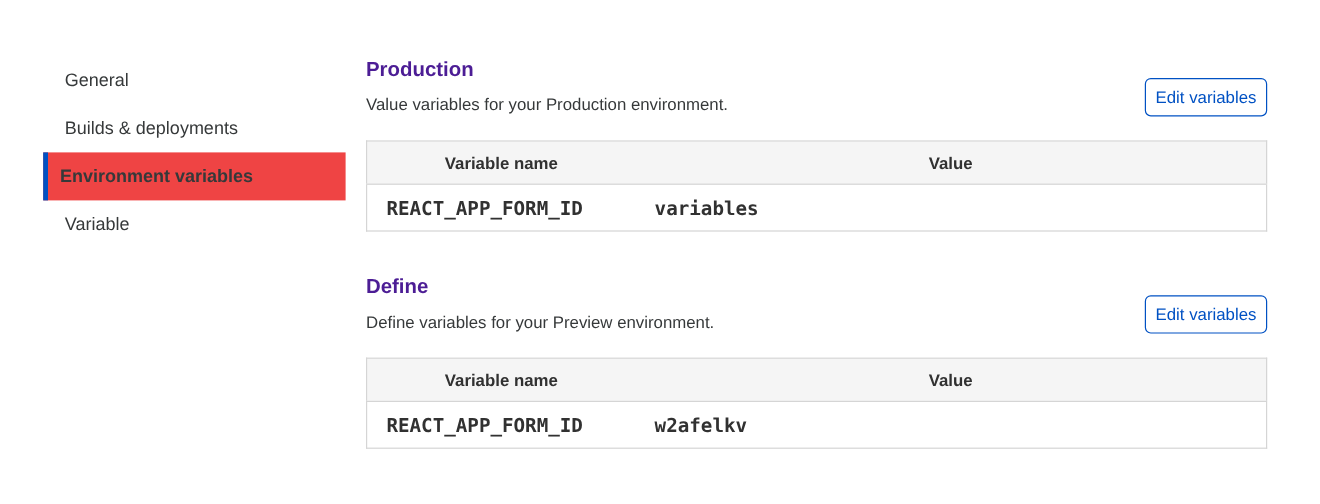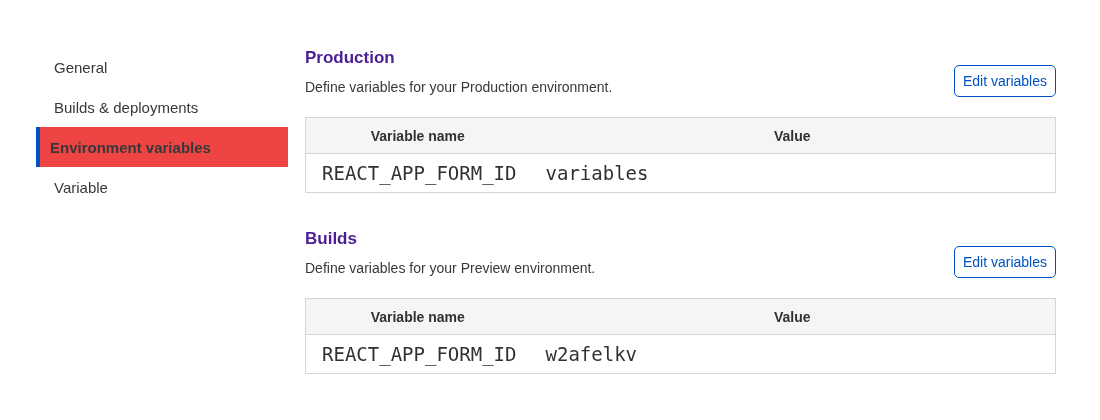--- a/index.html
+++ b/index.html
@@ -95,23 +95,24 @@
     text-align: center;
     padding: 0 16px;
     font-size: 14px;
     font-weight: 700;
     color: #313131;
   }
   .var-table tbody td {
     height: 39px;
     padding: 0 16px;
     font-family: "DejaVu Sans Mono", monospace;
-    font-size: 19px;
+    font-size: 16px;
     color: #313131;
     background: #ffffff;
+    font-weight: bold;
   }
   .col-name { width: 224px; }
 </style>
 </head>
 <body>
 
 <div class="layout">
 
   <nav class="sidebar">
     <div class="side-item">General</div>
@@ -119,21 +120,21 @@
     <div class="side-item selected">Environment variables</div>
     <div class="side-item">Variable</div>
   </nav>
 
   <main class="main">
 
     <section class="section">
       <div class="section-head">
         <div>
           <h2 class="section-title">Production</h2>
-          <p class="section-desc">Define variables for your Production environment.</p>
+          <p class="section-desc">Value variables for your Production environment.</p>
         </div>
         <button class="edit-btn">Edit variables</button>
       </div>
       <table class="var-table">
         <thead>
           <tr>
             <th class="col-name">Variable name</th>
             <th>Value</th>
           </tr>
         </thead>
@@ -142,21 +143,21 @@
             <td>REACT_APP_FORM_ID</td>
             <td>variables</td>
           </tr>
         </tbody>
       </table>
     </section>
 
     <section class="section">
       <div class="section-head">
         <div>
-          <h2 class="section-title">Builds</h2>
+          <h2 class="section-title">Define</h2>
           <p class="section-desc">Define variables for your Preview environment.</p>
         </div>
         <button class="edit-btn">Edit variables</button>
       </div>
       <table class="var-table">
         <thead>
           <tr>
             <th class="col-name">Variable name</th>
             <th>Value</th>
           </tr>

